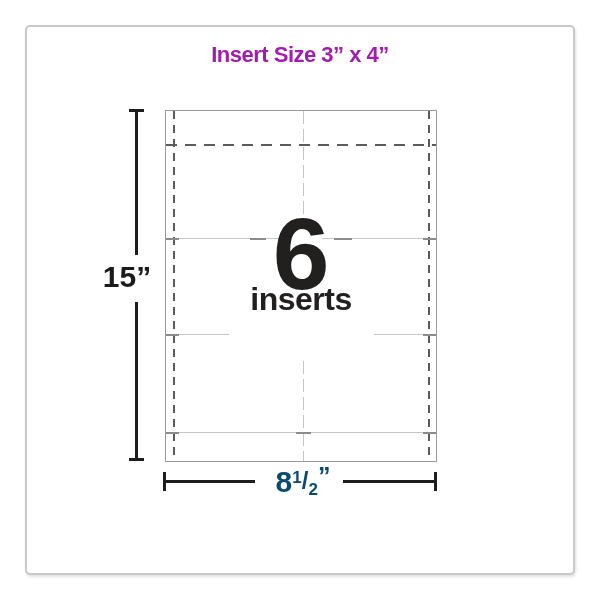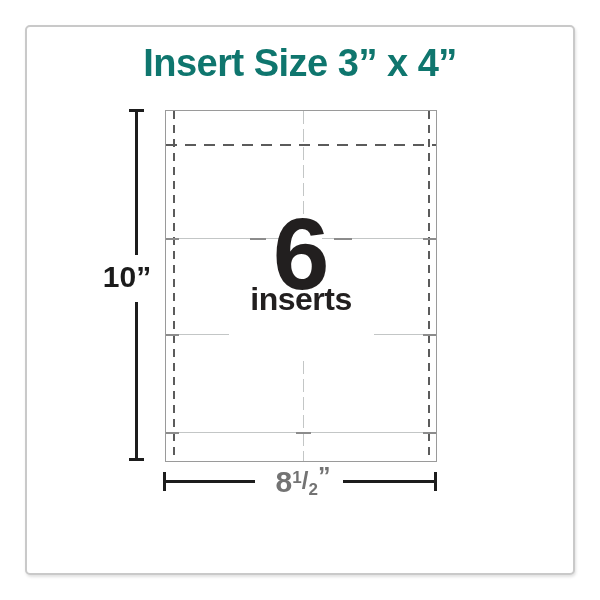--- a/index.html
+++ b/index.html
@@ -7,21 +7,21 @@
     position:relative;width:600px;height:600px;background:#ffffff;overflow:hidden;
     font-family:"Liberation Sans", sans-serif;
   }
   .frame{
     position:absolute;left:25px;top:25px;width:546px;height:546px;
     border:2px solid #c9c9c9;border-radius:5px;background:#ffffff;
     box-shadow:1px 2px 3px rgba(0,0,0,0.12);
   }
   .title{
     position:absolute;left:0;right:0;top:42px;text-align:center;
-    font-size:38px;font-weight:700;letter-spacing:-0.5px;color:#0f766e;
+    font-size:22px;font-weight:700;letter-spacing:-0.5px;color:#a21caf;
   }
   
   .sheet{
     position:absolute;left:165px;top:110px;width:272px;height:352px;
     border:1.5px solid #9a9a9a;box-sizing:border-box;background:#ffffff;
   }
   .vline-dark{
     position:absolute;top:0;bottom:0;width:1.5px;
     background:repeating-linear-gradient(180deg,#5b5b5b 0 8px,transparent 8px 14px);
   }
@@ -47,21 +47,21 @@
   .caption1{top:284px;}
   .caption2{top:328px;}
   
   .dim{position:absolute;background:#1d1d1d;}
   .height-label{
     position:absolute;left:95px;top:262px;width:64px;text-align:center;
     font-size:30px;font-weight:700;line-height:30px;color:#1b1b1b;
   }
   .width-label{
     position:absolute;left:253px;top:467px;width:100px;text-align:center;
-    font-size:30px;font-weight:700;line-height:30px;color:#737373;white-space:nowrap;
+    font-size:30px;font-weight:700;line-height:30px;color:#0c4a6e;white-space:nowrap;
   }
   .width-label .sup{font-size:17px;position:relative;top:-9px;}
   .width-label .slash{font-size:24px;position:relative;top:-3px;}
   .width-label .sub{font-size:17px;position:relative;top:3px;}
   .width-label .unit{font-size:25px;position:relative;top:-7px;}
 </style>
 </head>
 <body>
 
 <div id="canvas">
@@ -95,21 +95,21 @@
     <div class="tick" style="top:321px;left:0;width:13px;"></div>
     <div class="tick" style="top:321px;left:130px;width:15px;"></div>
     <div class="tick" style="top:321px;right:0;width:13px;"></div>
   </div>
 
   <div class="count">6</div>
   <div class="caption caption1">inserts</div>
 
   <div class="dim" style="left:129px;top:109px;width:15px;height:3px;"></div>
   <div class="dim" style="left:135px;top:109px;width:2.6px;height:146px;"></div>
-  <div class="height-label">10”</div>
+  <div class="height-label">15”</div>
   <div class="dim" style="left:135px;top:302px;width:2.6px;height:158px;"></div>
   <div class="dim" style="left:129px;top:458px;width:15px;height:3px;"></div>
 
   <div class="dim" style="left:163px;top:472px;width:3px;height:19px;"></div>
   <div class="dim" style="left:163px;top:480px;width:92px;height:2.6px;"></div>
   <div class="width-label">
     <span>8</span><span class="sup">1</span><span class="slash">/</span><span class="sub">2</span><span class="unit">”</span>
   </div>
   <div class="dim" style="left:343px;top:480px;width:94px;height:2.6px;"></div>
   <div class="dim" style="left:434px;top:472px;width:3px;height:19px;"></div>

